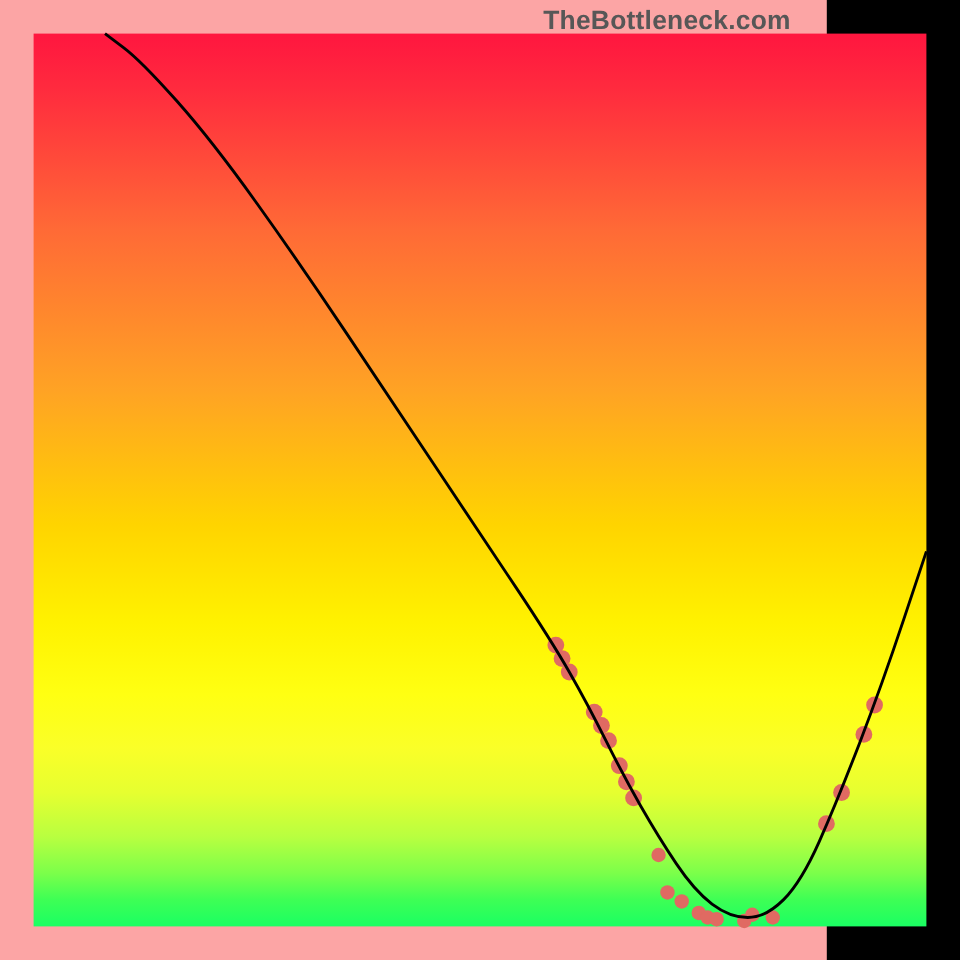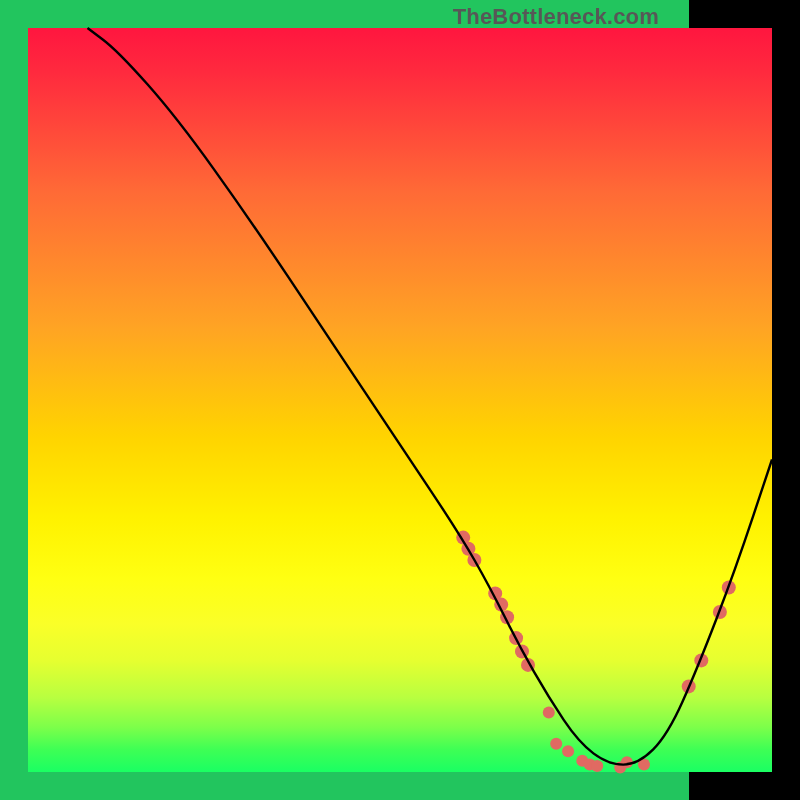--- a/index.html
+++ b/index.html
@@ -8,21 +8,21 @@
     width: 800px;
     height: 800px;
     background: #000;
     font-family: Arial, Helvetica, sans-serif;
     overflow: hidden;
   }
   .wrap {
     position: relative;
     width: 689px;
     height: 800px;
-    background: #22c55e;
+    background: #fca5a5;
   }
   .watermark {
     position: absolute;
     top: 4px;
     right: 30px;
     font-size: 22px;
     font-weight: 600;
     color: #575757;
     letter-spacing: 0.2px;
     user-select: none;

